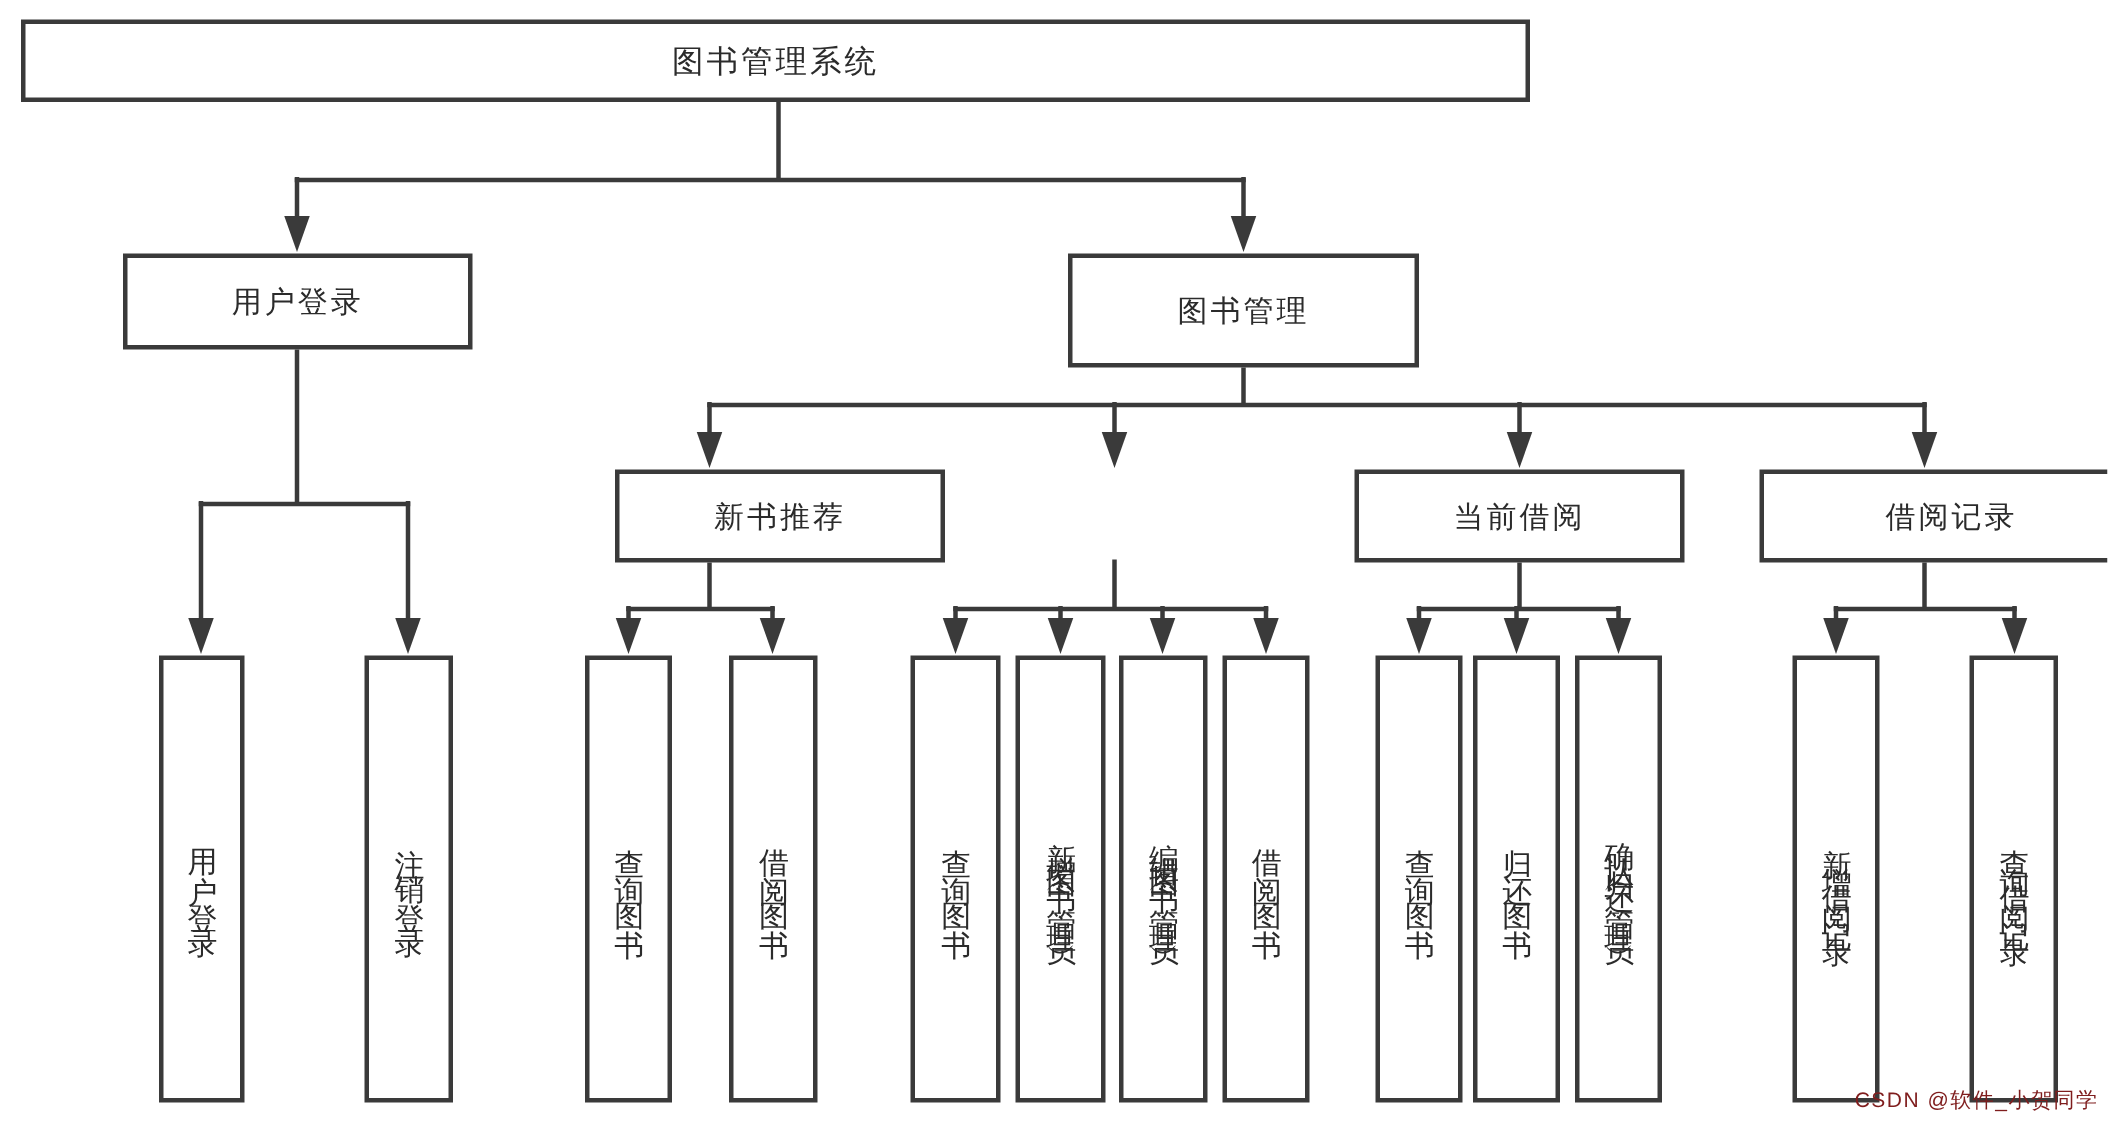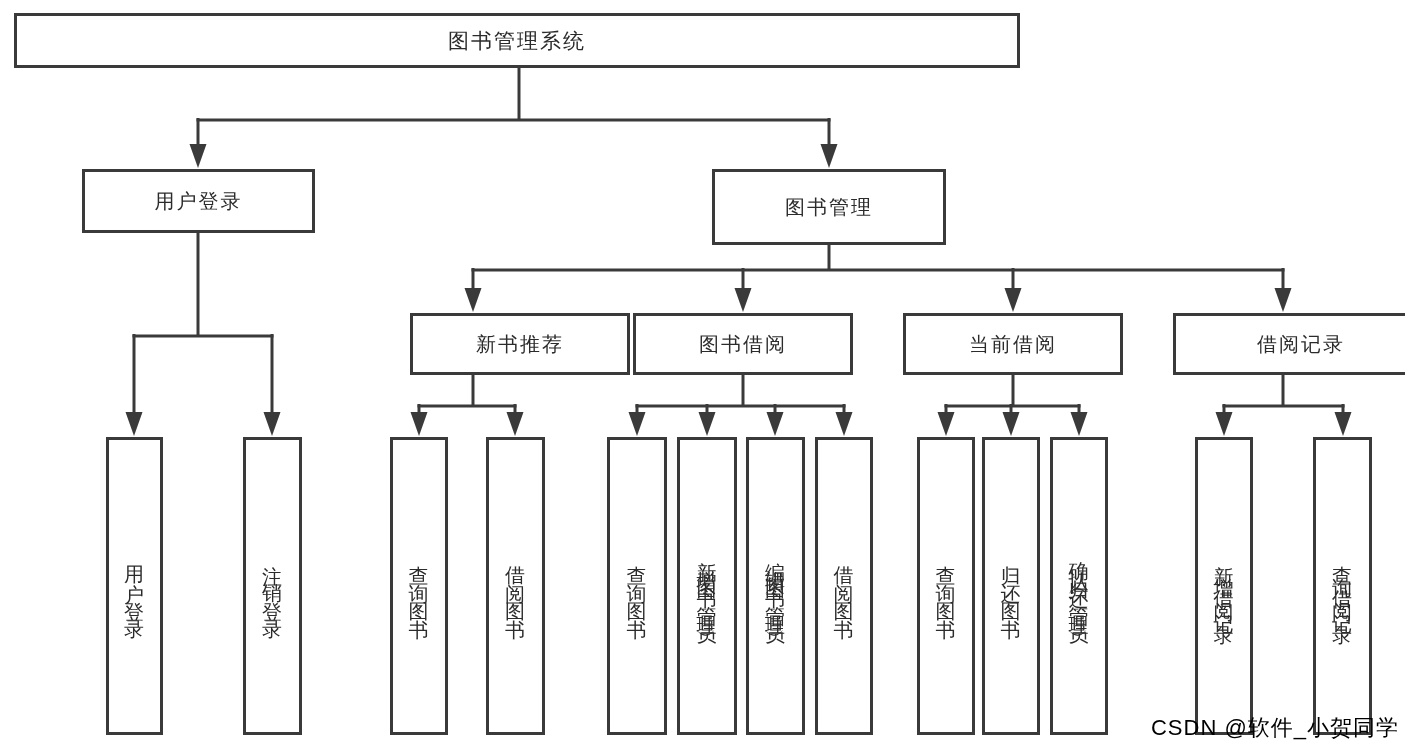--- a/index.html
+++ b/index.html
@@ -34,21 +34,21 @@
     text-orientation:mixed;
     font-size:20px;color:#2b2b2b;
     letter-spacing:18px;
     line-height:1;
     white-space:nowrap;
   }
   .vbox.mid .vlabel{letter-spacing:12px;}
   .vbox.long .vlabel{letter-spacing:9px;}
   .watermark{
     position:absolute;right:6px;bottom:4px;
-    font-size:22px;color:#000000;letter-spacing:1px;
+    font-size:14px;color:#7f1d1d;letter-spacing:1px;
     z-index:3;
   }
 </style>
 </head>
 <body>
 
 <div id="stage">
 
   <svg id="connectors" width="1405" height="747" viewBox="0 0 1405 747">
     <g stroke="#3a3a3a" stroke-width="3" fill="none">
@@ -115,21 +115,20 @@
       <polygon points="1343,436 1334.5,412 1351.5,412"></polygon>
     </g>
   </svg>
 
   <div class="hbox root">图书管理系统</div>
 
   <div class="hbox" style="left:82px;top:169px;width:233px;height:64px;">用户登录</div>
   <div class="hbox" style="left:712px;top:169px;width:234px;height:76px;">图书管理</div>
 
   <div class="hbox" style="left:363px;top:313px;width:220px;height:62px;margin-left:47px;">新书推荐</div>
-  <div class="hbox" style="left:633px;top:313px;width:220px;height:62px;">图书借阅</div>
   <div class="hbox" style="left:903px;top:313px;width:220px;height:62px;">当前借阅</div>
   <div class="hbox" style="left:1173px;top:313px;width:256px;height:62px;">借阅记录</div>
 
   <div class="vbox" style="left:106px;width:57px;">
     <span class="vlabel">用户登录</span>
   </div>
   <div class="vbox" style="left:243px;width:59px;">
     <span class="vlabel">注销登录</span>
   </div>
 

